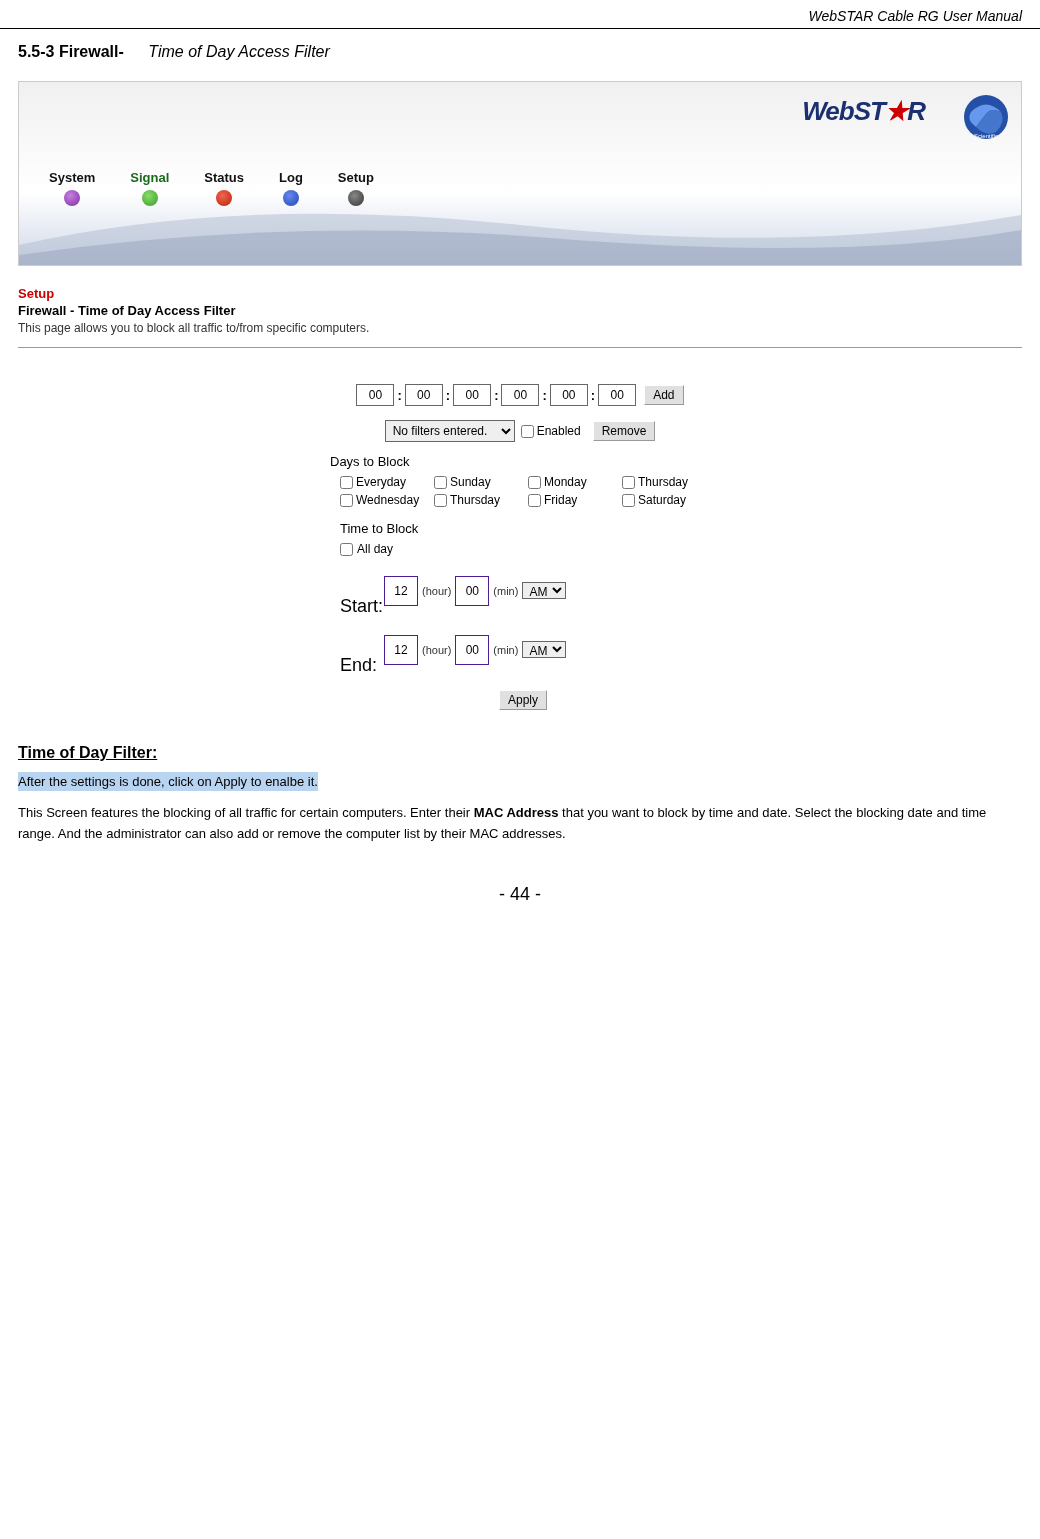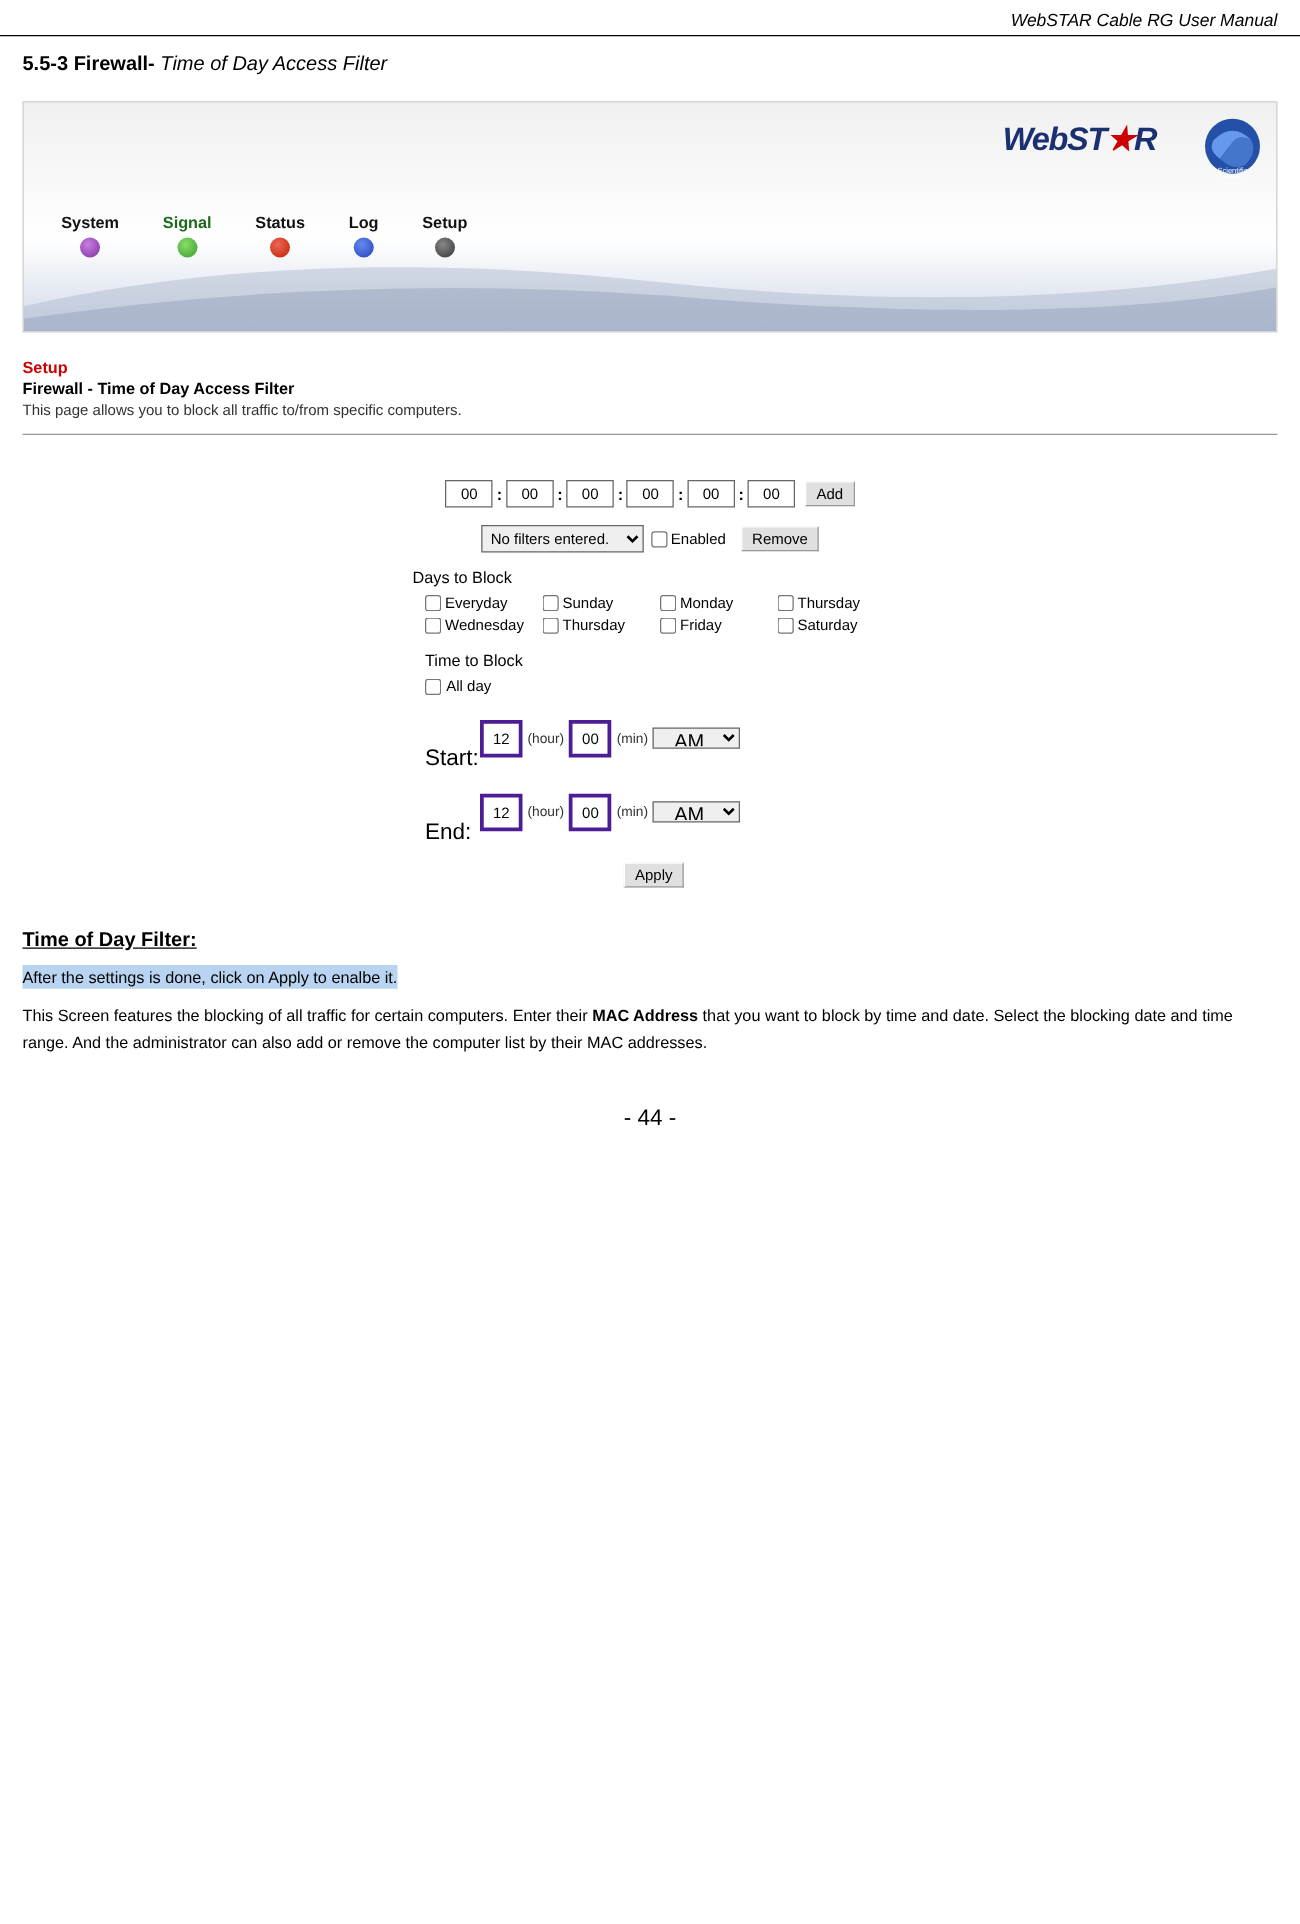--- a/index.html
+++ b/index.html
@@ -25,20 +25,21 @@
     
     .page-title {
       padding: 14px 18px 10px 18px;
       font-size: 16px;
     }
     .page-title .section-num {
       font-weight: bold;
     }
     .page-title .section-name {
       font-style: italic;
+      margin-left: 20px;
     }
 
     
     .content {
       padding: 0 18px;
     }
 
     
     .setup-section {
       padding: 8px 0 4px 0;
@@ -178,34 +179,34 @@
       margin-bottom: 6px;
     }
     .time-label {
       width: 40px;
       font-size: 18px;
       margin-top: 32px;
     }
     .time-input {
       width: 34px;
       height: 30px;
-      border: 3px solid #4c1d95;
+      border: 1px solid #4c1d95;
       text-align: center;
       font-size: 12px;
       padding: 1px 2px;
     }
     .time-unit {
       font-size: 11px;
       color: #333;
     }
     .ampm-select {
       height: 17px;
-      font-size: 16px;
+      font-size: 12px;
       border: 1px solid #666;
-      padding: 1px 12px;
+      padding: 1px 2px;
     }
 
     
     .apply-row {
       display: flex;
       justify-content: center;
       margin-top: 8px;
     }
 
     

